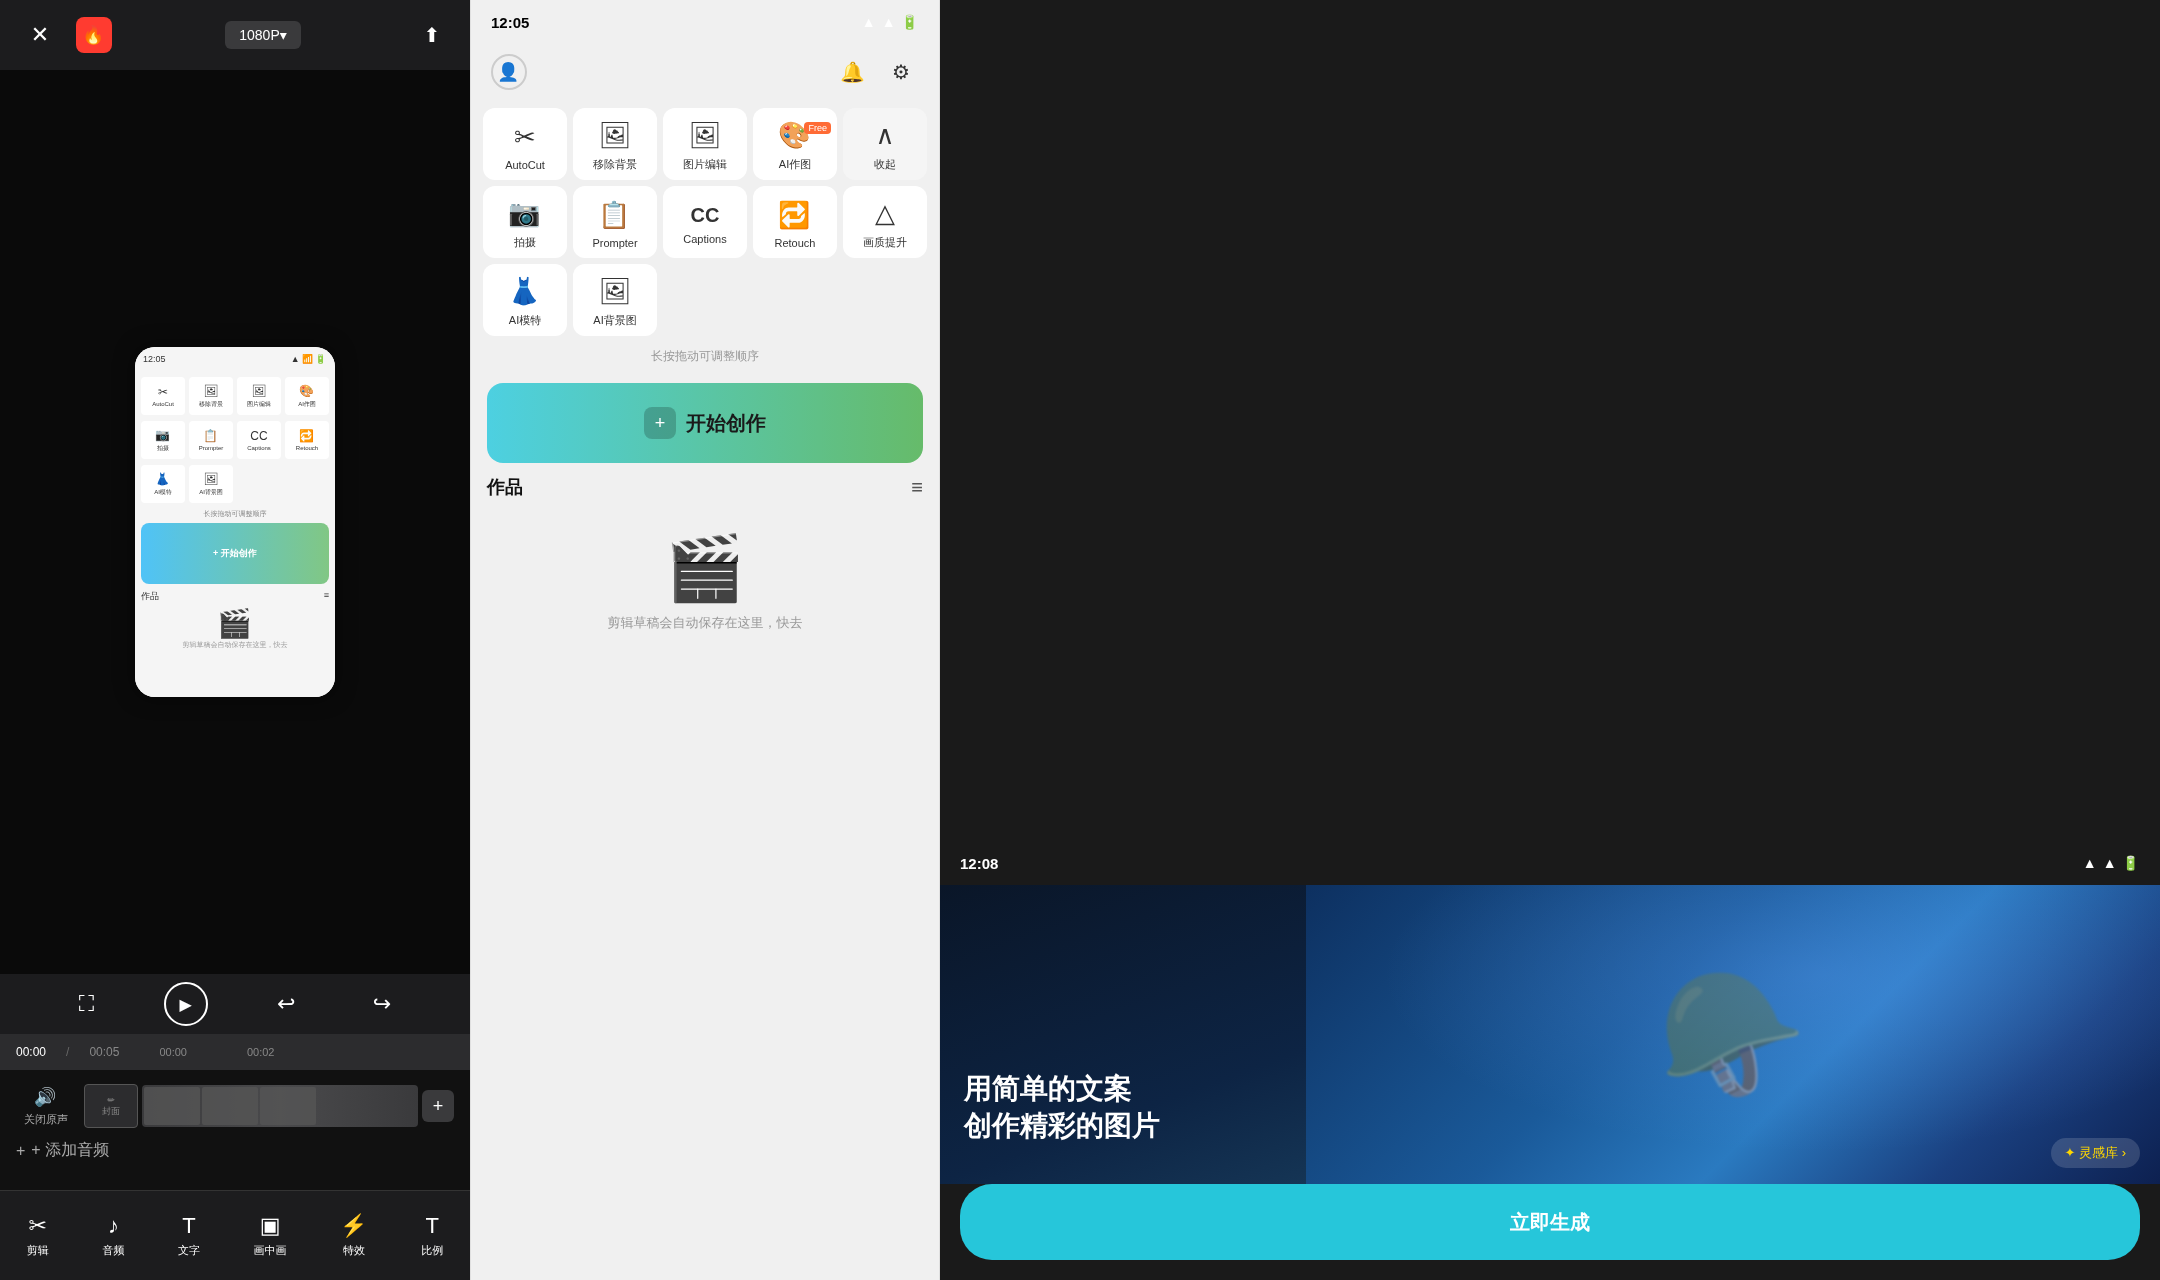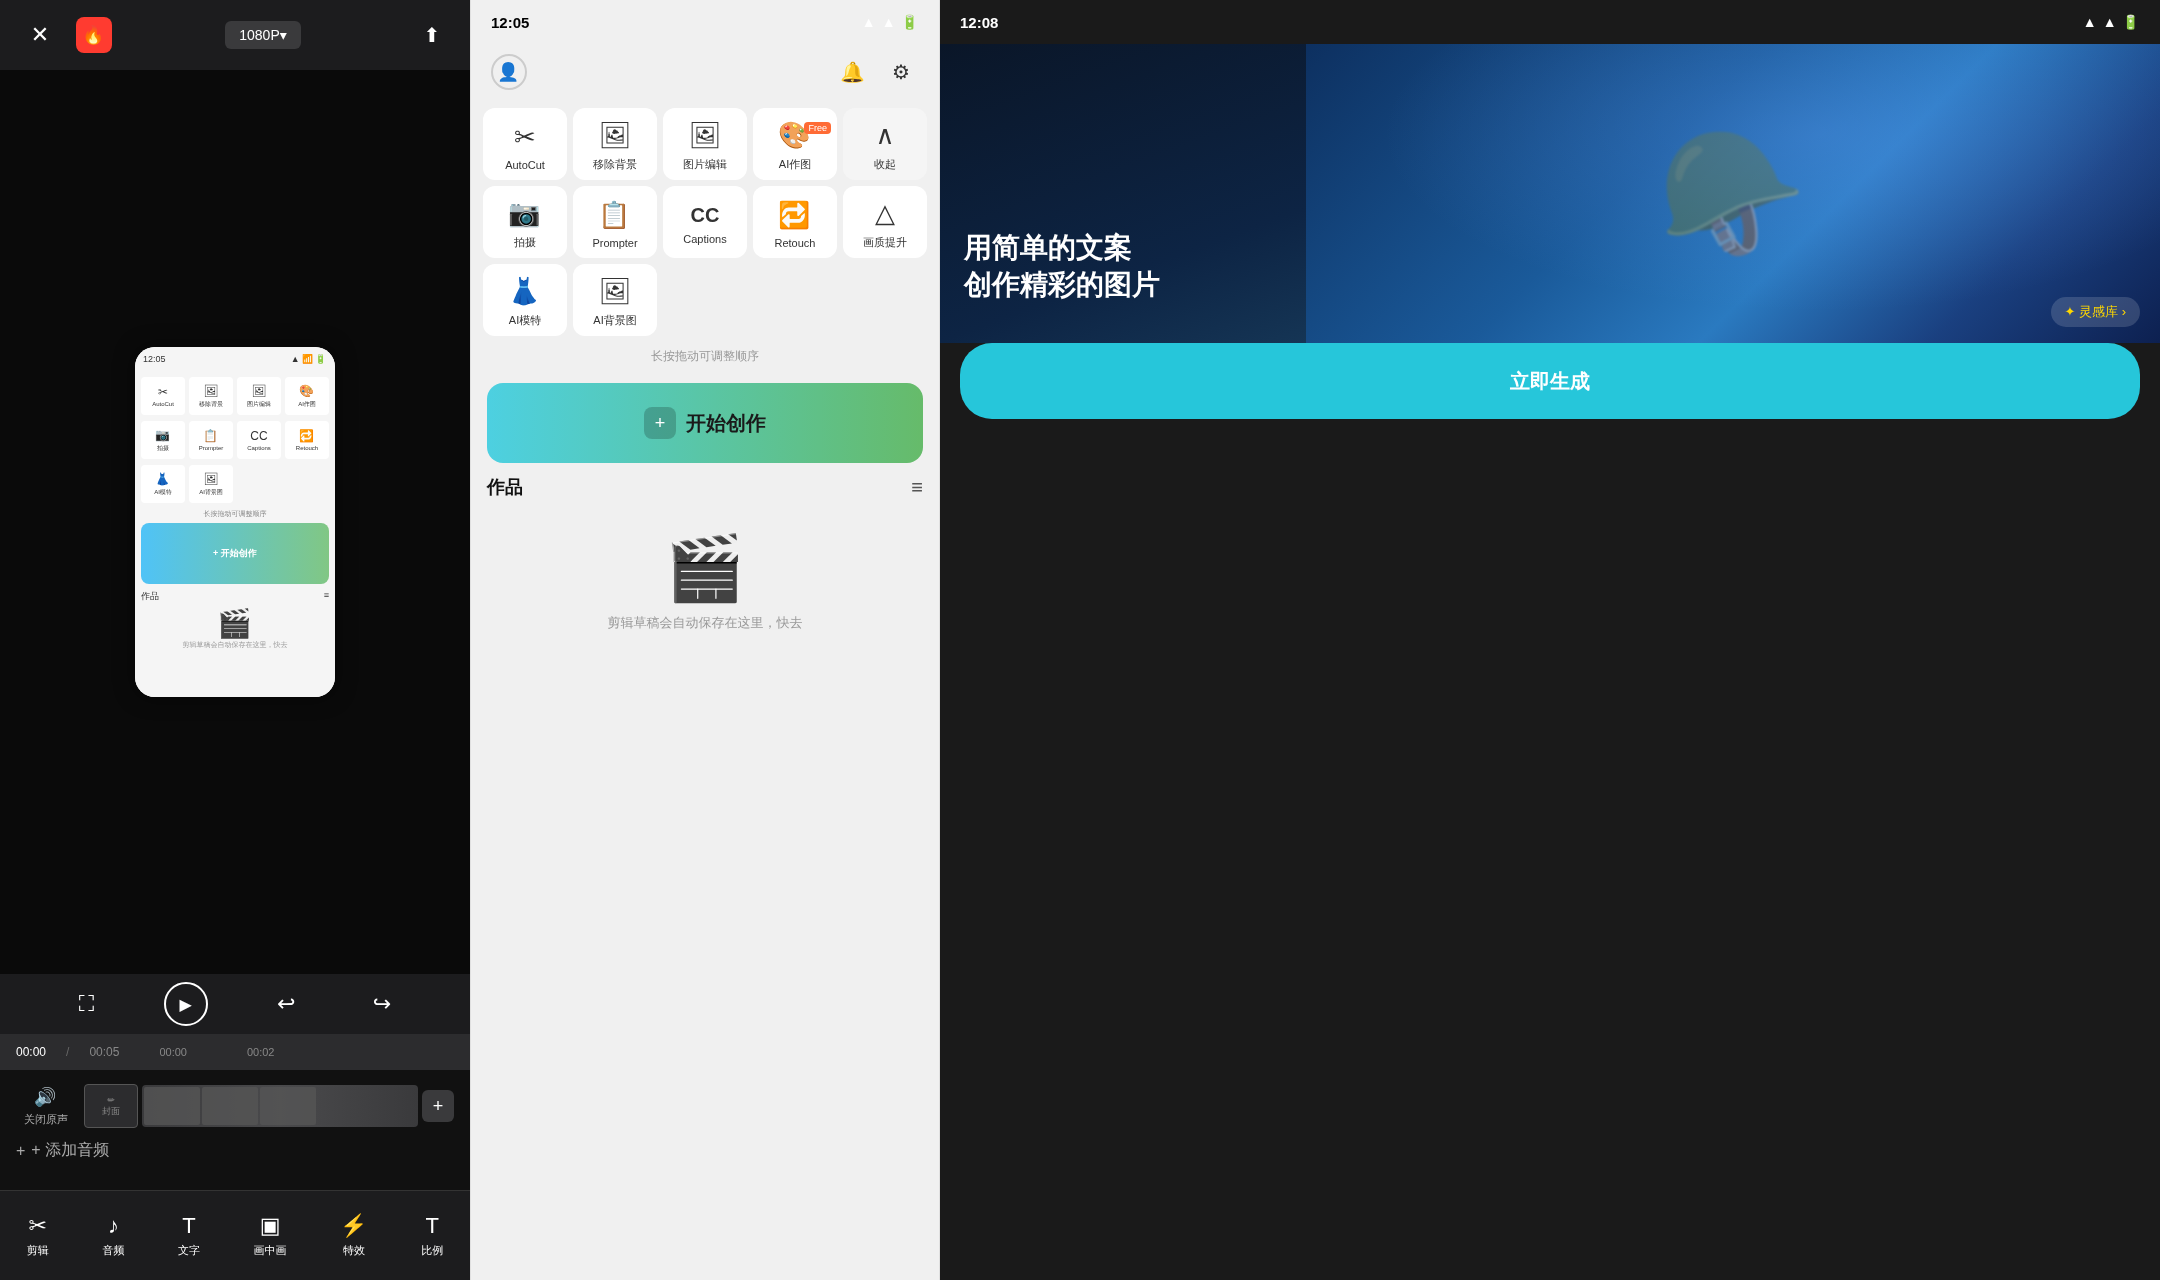--- a/index.html
+++ b/index.html
@@ -445,20 +445,21 @@
       margin-top: 8px;
     }
 
     
     .panel-ai {
       flex: 1;
       height: 1280px;
       background: #1a1a1a;
       display: flex;
       flex-direction: column;
+      justify-content: flex-end;
     }
     .ai-status {
       height: 44px;
       display: flex;
       align-items: center;
       justify-content: space-between;
       padding: 0 20px;
       background: transparent;
     }
     .ai-status-time { font-size: 15px; font-weight: 600; color: #fff; }

